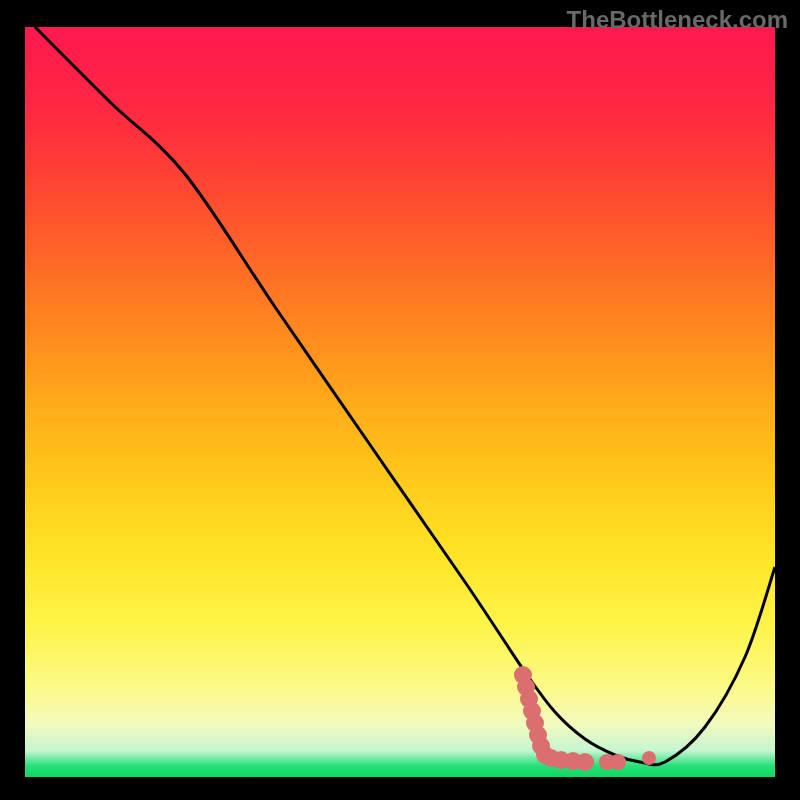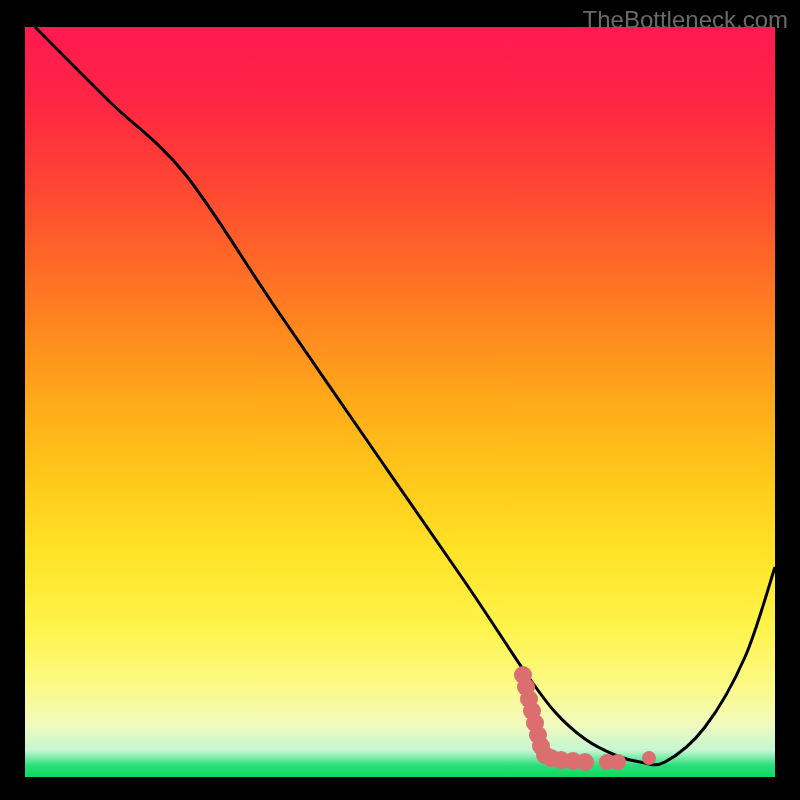--- a/index.html
+++ b/index.html
@@ -10,21 +10,21 @@
     background: #000;
     position: relative;
     overflow: hidden;
   }
   .watermark {
     position: absolute;
     top: 6px;
     right: 12px;
     font-family: Arial, Helvetica, sans-serif;
     font-size: 24px;
-    font-weight: normal;
+    font-weight: bold;
     color: #696969;
     z-index: 10;
   }
   .plot-frame {
     position: absolute;
     left: 25px;
     top: 27px;
     width: 750px;
     height: 750px;
     background: #000;

